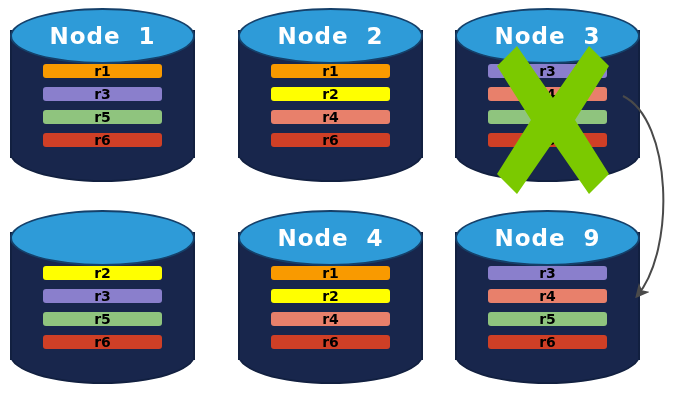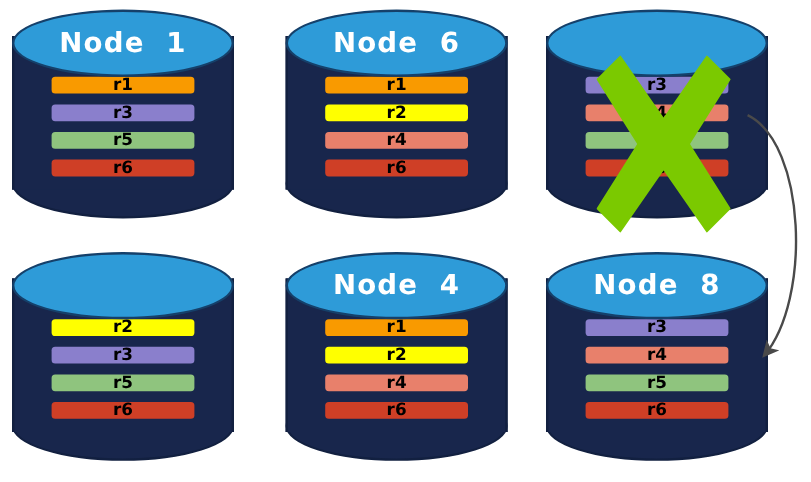--- a/index.html
+++ b/index.html
@@ -86,32 +86,33 @@
         <div class="bar" style="background: rgb(249, 154, 0);">r1</div>
         <div class="bar" style="background: rgb(138, 127, 204);">r3</div>
         <div class="bar" style="background: rgb(143, 196, 126);">r5</div>
         <div class="bar" style="background: rgb(207, 63, 38);">r6</div>
       </div>
     </div>
     <div class="node" style="left: 238px; top: 8px;">
       <div class="cyl-bottom"></div>
       <div class="cyl-body"></div>
       <div class="cyl-top"></div>
-      <div class="node-label">Node  6</div>
+      <div class="node-label">Node  2</div>
       <div class="bars">
         <div class="bar" style="background: rgb(249, 154, 0);">r1</div>
         <div class="bar" style="background: rgb(255, 255, 0);">r2</div>
         <div class="bar" style="background: rgb(232, 128, 107);">r4</div>
         <div class="bar" style="background: rgb(207, 63, 38);">r6</div>
       </div>
     </div>
     <div class="node" style="left: 455px; top: 8px;">
       <div class="cyl-bottom"></div>
       <div class="cyl-body"></div>
       <div class="cyl-top"></div>
+      <div class="node-label">Node  3</div>
       <div class="bars">
         <div class="bar" style="background: rgb(138, 127, 204);">r3</div>
         <div class="bar" style="background: rgb(232, 128, 107);">r4</div>
         <div class="bar" style="background: rgb(143, 196, 126);">r5</div>
         <div class="bar" style="background: rgb(207, 63, 38);">r6</div>
       </div>
       <svg class="x-mark" viewBox="0 0 112 148">
         <path d="M20 0 L56 52 L92 0 L112 20 L78 74 L112 128 L92 148 L56 96 L20 148 L0 128 L34 74 L0 20 Z" fill="#7bc900"></path>
       </svg>
     </div>
@@ -135,21 +136,21 @@
         <div class="bar" style="background: rgb(249, 154, 0);">r1</div>
         <div class="bar" style="background: rgb(255, 255, 0);">r2</div>
         <div class="bar" style="background: rgb(232, 128, 107);">r4</div>
         <div class="bar" style="background: rgb(207, 63, 38);">r6</div>
       </div>
     </div>
     <div class="node" style="left: 455px; top: 210px;">
       <div class="cyl-bottom"></div>
       <div class="cyl-body"></div>
       <div class="cyl-top"></div>
-      <div class="node-label">Node  8</div>
+      <div class="node-label">Node  9</div>
       <div class="bars">
         <div class="bar" style="background: rgb(138, 127, 204);">r3</div>
         <div class="bar" style="background: rgb(232, 128, 107);">r4</div>
         <div class="bar" style="background: rgb(143, 196, 126);">r5</div>
         <div class="bar" style="background: rgb(207, 63, 38);">r6</div>
       </div>
     </div>
     <svg class="arrow-layer" viewBox="0 0 676 402">
       <defs>
         <marker id="ah" viewBox="0 0 10 10" refX="8" refY="5" markerWidth="7" markerHeight="7" orient="auto">

